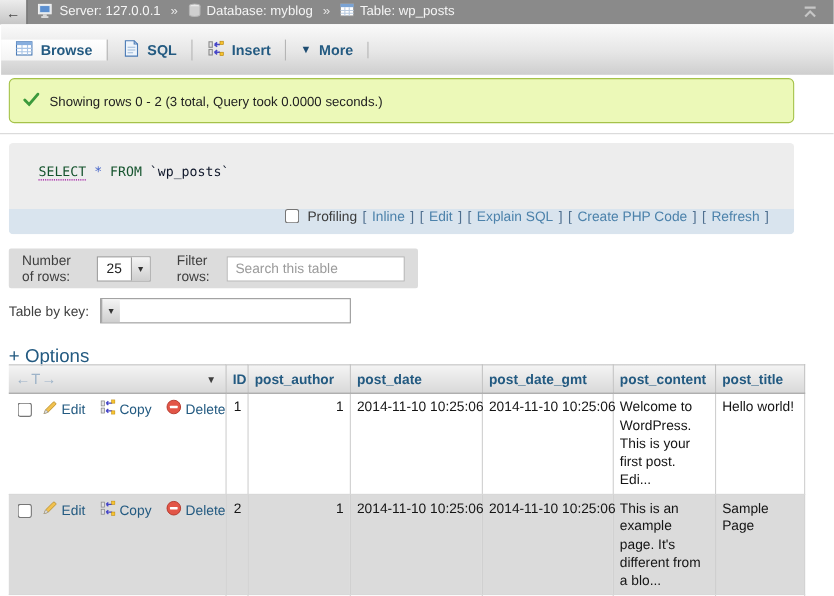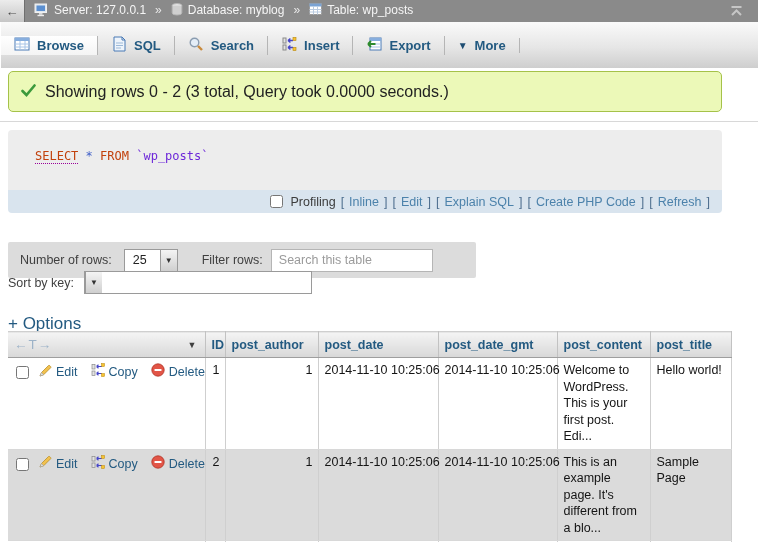--- a/index.html
+++ b/index.html
@@ -21,42 +21,42 @@
   .tabbar { position: absolute; top: 22px; left: 1px; width: 758px; height: 46px;
     background: linear-gradient(#fafafa, #e6e6e6 55%, #cecece); display: flex; align-items: center; }
   .tab { display: flex; align-items: center; gap: 7px; padding: 0 13px;
     border-right: 1px solid #b5b5b5; color: #235a81; font-size: 13px; font-weight: bold; cursor: pointer; }
   .tab.active { background: linear-gradient(#ffffff, #f4f4f4); }
   .tab .more-caret { color: #1e4d72; font-size: 10px; }
 
   
   .msg { position: absolute; top: 71px; left: 8px; width: 714px; height: 41px;
     background: #ecf9b8; border: 1px solid #a5c249; border-radius: 5px;
-    display: flex; align-items: center; gap: 9px; padding-left: 12px; font-size: 16px; color: #222; }
+    display: flex; align-items: center; gap: 9px; padding-left: 12px; font-size: 12px; color: #222; }
 
   .hrline { position: absolute; top: 121px; left: 0; width: 758px; height: 1px; background: #d8d8d8; }
 
   
   .sqlbox { position: absolute; top: 130px; left: 8px; width: 714px; border-radius: 4px; overflow: hidden; }
   .sql-area { height: 60px; background: #ededed; padding: 19px 0 0 27px;
     font-family: "DejaVu Sans Mono", "Liberation Mono", monospace; font-size: 12px; }
-  .kw { color: #c2410c; font-weight: normal; }
+  .kw { color: #14532d; font-weight: normal; }
   .kw.help { border-bottom: 1px dotted #990099; cursor: help; }
   .op { color: #4060c8; }
-  .ident { color: #6d28d9; }
+  .ident { color: #0f172a; }
   .sql-footer { height: 23px; background: #d9e4ee; display: flex; justify-content: flex-end;
-    align-items: center; gap: 5px; padding-right: 12px; font-size: 12.5px; color: #3c3c3c; }
+    align-items: flex-start; gap: 5px; padding-right: 23px; font-size: 12.5px; color: #3c3c3c; }
   .sql-footer input { margin: 0 2px 0 0; width: 13px; height: 13px; }
   .sql-footer a { color: #4c82ab; text-decoration: none; cursor: pointer; }
   .brk { color: #4f6f8f; }
 
   
-  .rowsbar { position: absolute; top: 226px; left: 8px; width: 468px; height: 36px;
+  .rowsbar { position: absolute; top: 226px; left: 8px; width: 372px; height: 36px;
     background: #dcdcdc; border-radius: 2px; display: flex; align-items: center;
-    padding: 0 12px; font-size: 12.5px; color: #3f3f3f; margin-top: 16px; }
+    padding: 0 12px; font-size: 12.5px; color: #3f3f3f; }
   .fselect { display: flex; height: 23px; border: 1px solid #9a9a9a; background: #fff;
     align-items: stretch; cursor: pointer; }
   .fselect .val { display: flex; align-items: center; padding: 0 8px; color: #222; flex: 1; }
   .fselect .btn { width: 17px; background: linear-gradient(#f4f4f4,#cfcfcf);
     border-left: 1px solid #9a9a9a; display: flex; align-items: center; justify-content: center;
     font-size: 8px; color: #333; }
   .sel-rows { width: 54px; margin-left: 12px; }
   .filter-label { margin-left: 24px; }
   .filter-input { margin-left: 8px; width: 162px; height: 23px; border: 1px solid #b5b5b5;
     padding: 0 7px; font-size: 12.5px; font-family: inherit; color: #be185d; }
@@ -154,50 +154,29 @@
             <line x1="5" y1="7" x2="12" y2="7" stroke="#9db9d8"></line>
             <line x1="5" y1="9.5" x2="12" y2="9.5" stroke="#9db9d8"></line>
             <line x1="5" y1="12" x2="10" y2="12" stroke="#9db9d8"></line>
           </svg>
       </span>
       <span>SQL</span>
     </div>
     <div class="tab">
       <span>
         <svg width="16" height="16" viewBox="0 0 16 16">
-            <circle cx="6.5" cy="6.5" r="4.3" fill="#e4edf7" stroke="#8a9cb0" stroke-width="1.4"></circle>
-            <line x1="10" y1="10" x2="14" y2="14" stroke="#c98a3d" stroke-width="2.4"></line>
-          </svg>
-      </span>
-      <span>Search</span>
-    </div>
-    <div class="tab">
-      <span>
-        <svg width="16" height="16" viewBox="0 0 16 16">
             <rect x="2" y="2" width="3" height="5" fill="#e2e2e2" stroke="#8a8a8a"></rect>
             <rect x="2" y="9" width="3" height="5" fill="#e2e2e2" stroke="#8a8a8a"></rect>
             <path d="M12 4.5 H7 M7 4.5 l2.4 -2 M7 4.5 l2.4 2" stroke="#4646c8" stroke-width="1.4" fill="none"></path>
             <path d="M12 11.5 H7 M7 11.5 l2.4 -2 M7 11.5 l2.4 2" stroke="#4646c8" stroke-width="1.4" fill="none"></path>
             <rect x="12" y="1.5" width="3" height="3" fill="#f7c331" stroke="#b8860b" stroke-width="0.6"></rect>
             <rect x="12" y="11.5" width="3" height="3" fill="#f7c331" stroke="#b8860b" stroke-width="0.6"></rect>
           </svg>
       </span>
       <span>Insert</span>
-    </div>
-    <div class="tab">
-      <span>
-        <svg width="16" height="16" viewBox="0 0 16 16">
-            <rect x="4" y="2" width="11" height="12" fill="#fff" stroke="#4a7ab5"></rect>
-            <rect x="4" y="2" width="11" height="3" fill="#87aede"></rect>
-            <line x1="4" y1="8" x2="15" y2="8" stroke="#a8c4e6"></line>
-            <line x1="4" y1="11" x2="15" y2="11" stroke="#a8c4e6"></line>
-            <path d="M9.5 8 H2 M2 8 l3 -3 M2 8 l3 3" stroke="#2e8b2e" stroke-width="1.8" fill="none"></path>
-          </svg>
-      </span>
-      <span>Export</span>
     </div>
     <div class="tab">
       <span class="more-caret">▼</span>
       <span>More</span>
     </div>
   </div>
 
   <div class="msg">
     <span>
       <svg width="15" height="13" viewBox="0 0 15 13">
@@ -241,21 +220,21 @@
     <span>Number of rows:</span>
     <div class="fselect sel-rows">
       <span class="val">25</span>
       <span class="btn">▼</span>
     </div>
     <span class="filter-label">Filter rows:</span>
     <input class="filter-input" type="text" placeholder="Search this table" style="">
   </div>
 
   <div class="sortrow">
-    <span>Sort by key:</span>
+    <span>Table by key:</span>
     <div class="fselect sel-sort">
       <span class="btn">▼</span>
     </div>
   </div>
 
   <a class="options-link">+ Options</a>
 
   <table class="grid">
     <colgroup>
       <col style="width:197px">

